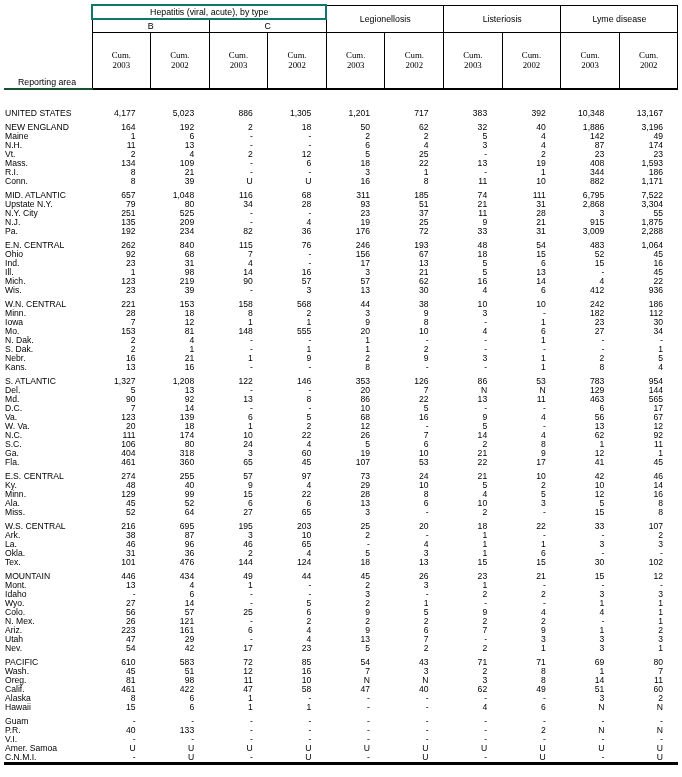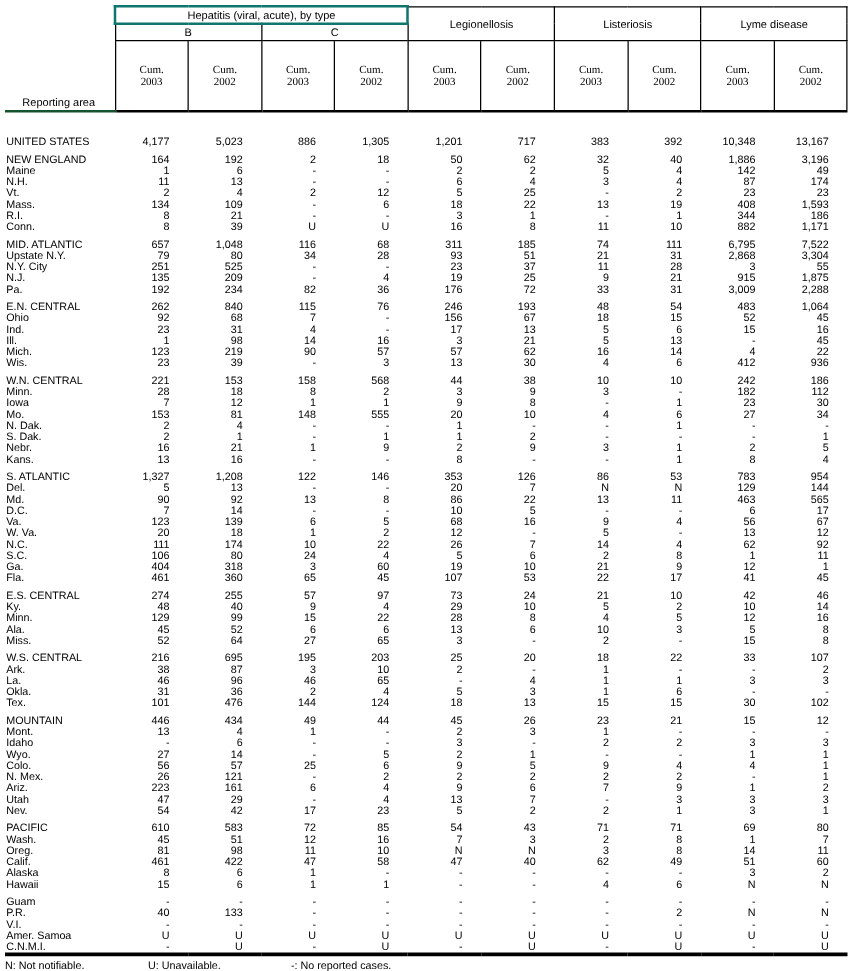--- a/index.html
+++ b/index.html
@@ -1016,20 +1016,15 @@
           <td class="val">U</td>
           <td class="val">-</td>
           <td class="val">U</td>
           <td class="val">-</td>
           <td class="val">U</td>
         </tr>
       </tbody>
   </table>
 
   <div class="footnotes">
-    <div class="legend">
-      <span class="leg-0">N: Not notifiable.</span>
-      <span class="leg-1">U: Unavailable.</span>
-      <span class="leg-2">-: No reported cases.</span>
-    </div>
   </div>
 
 </div>
 
 </body></html>

